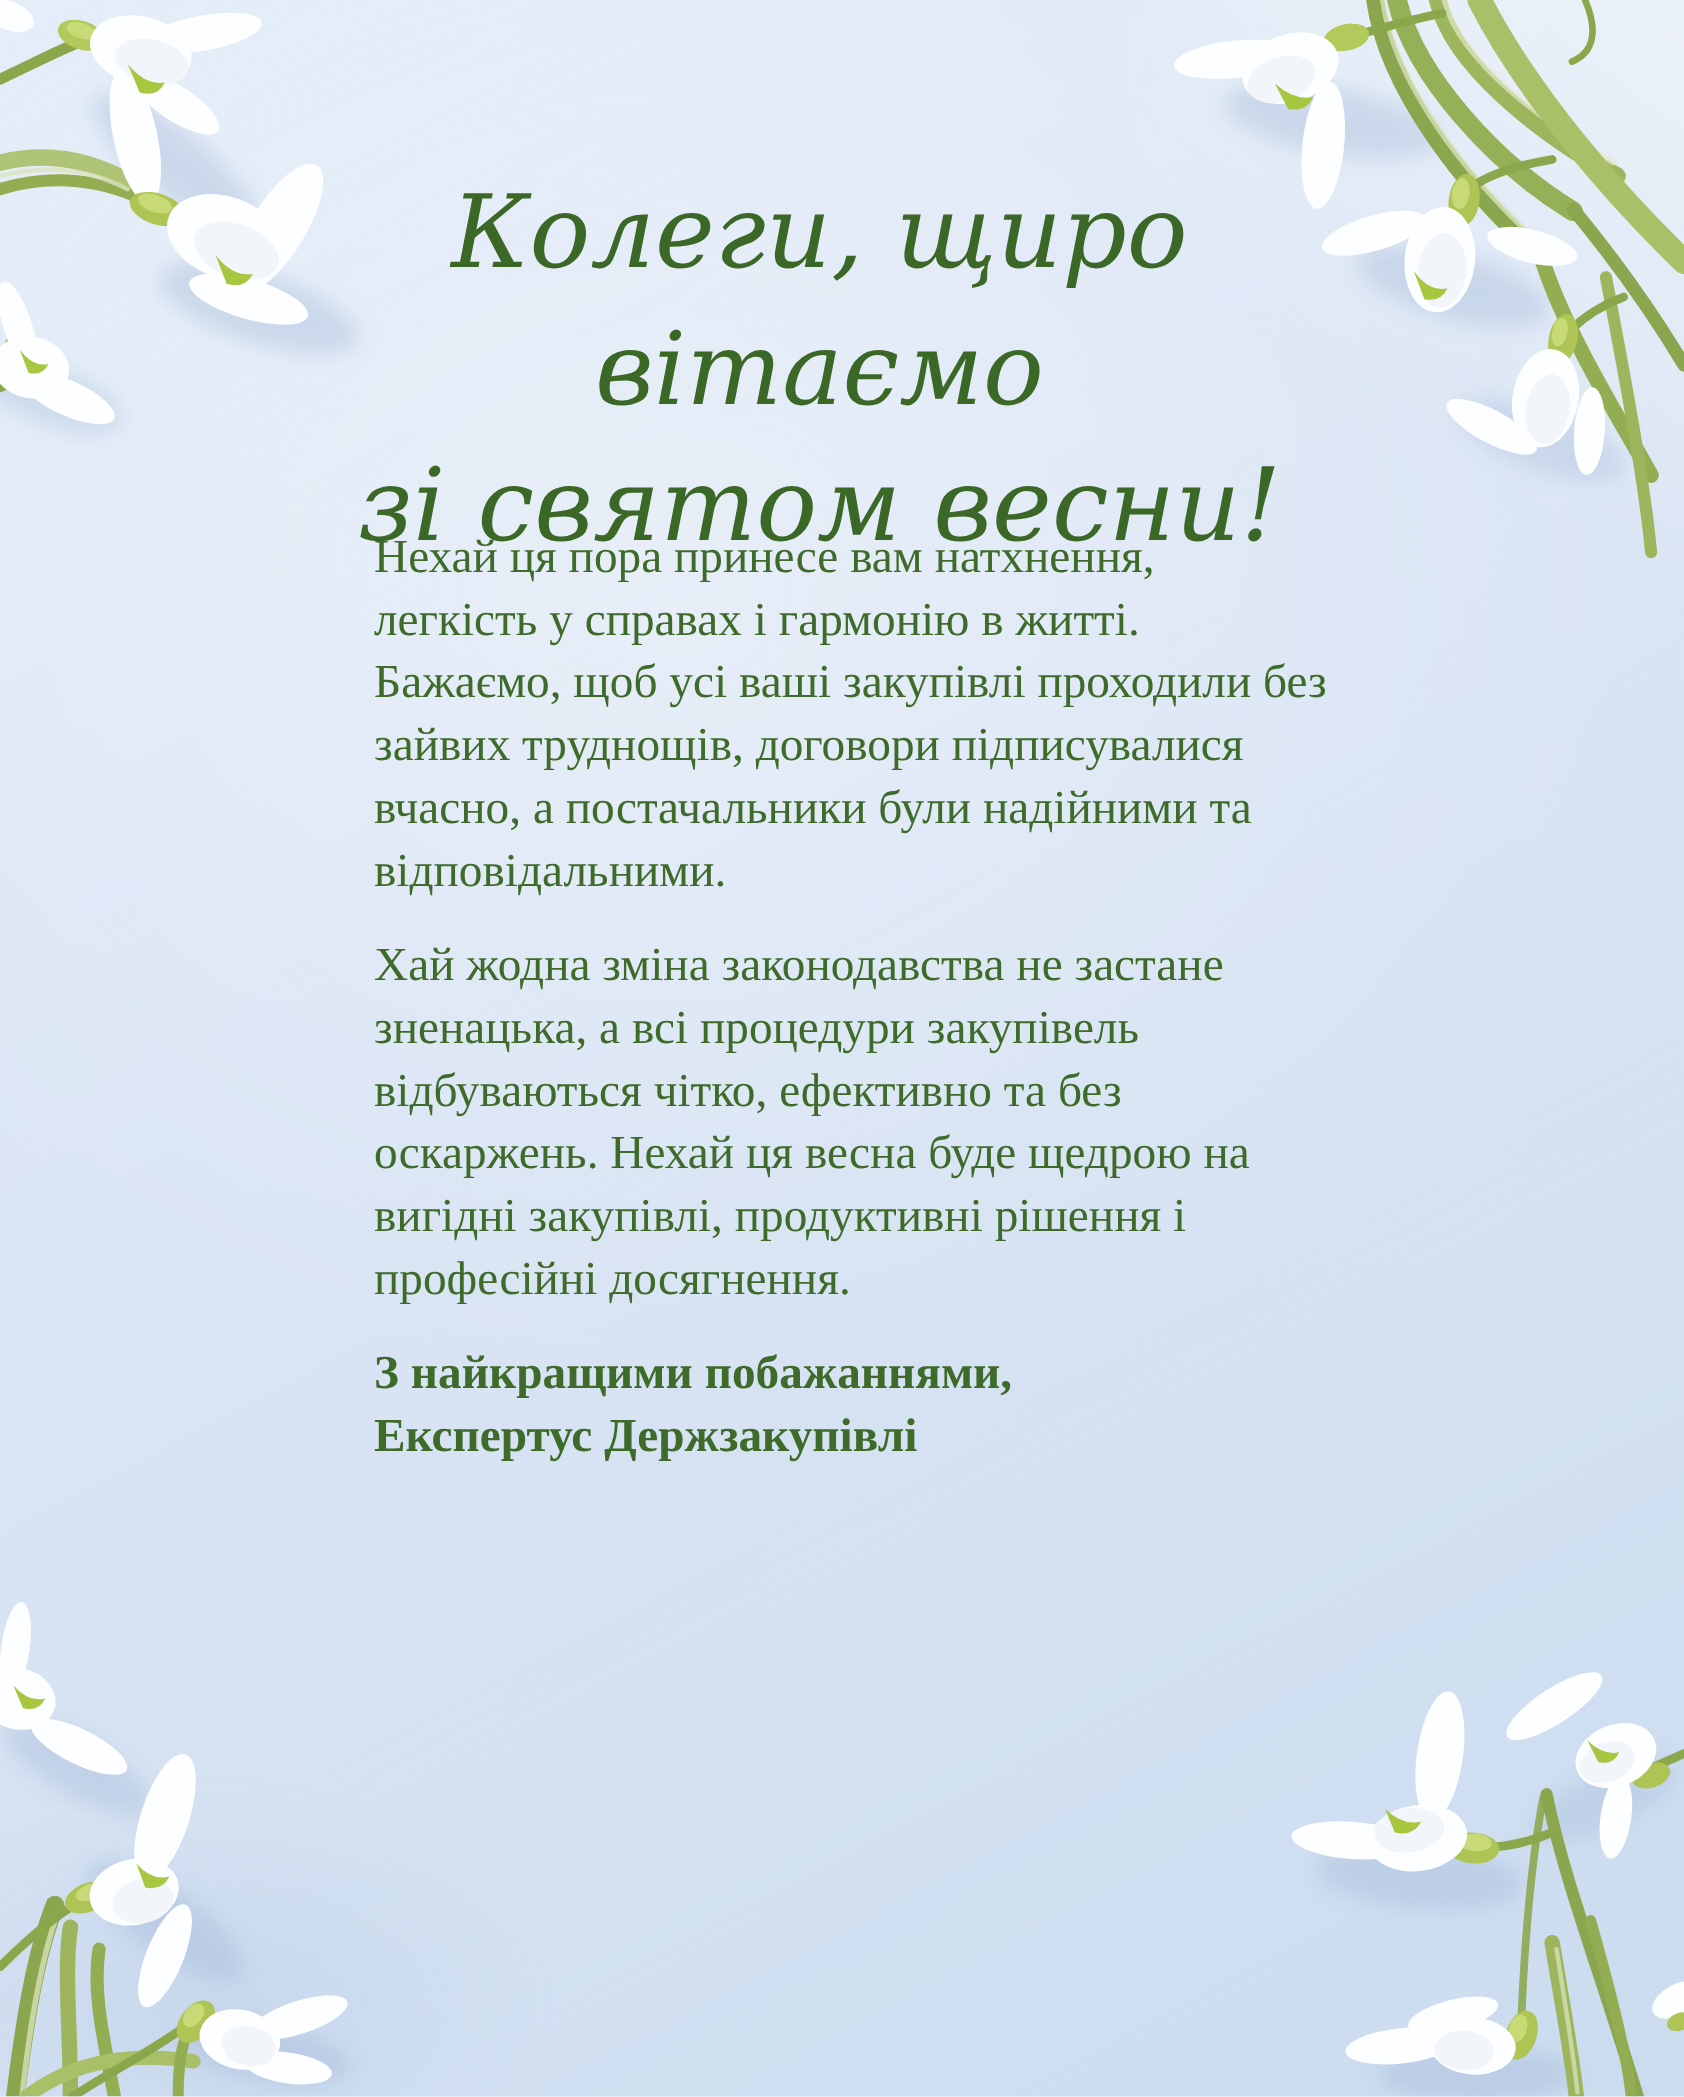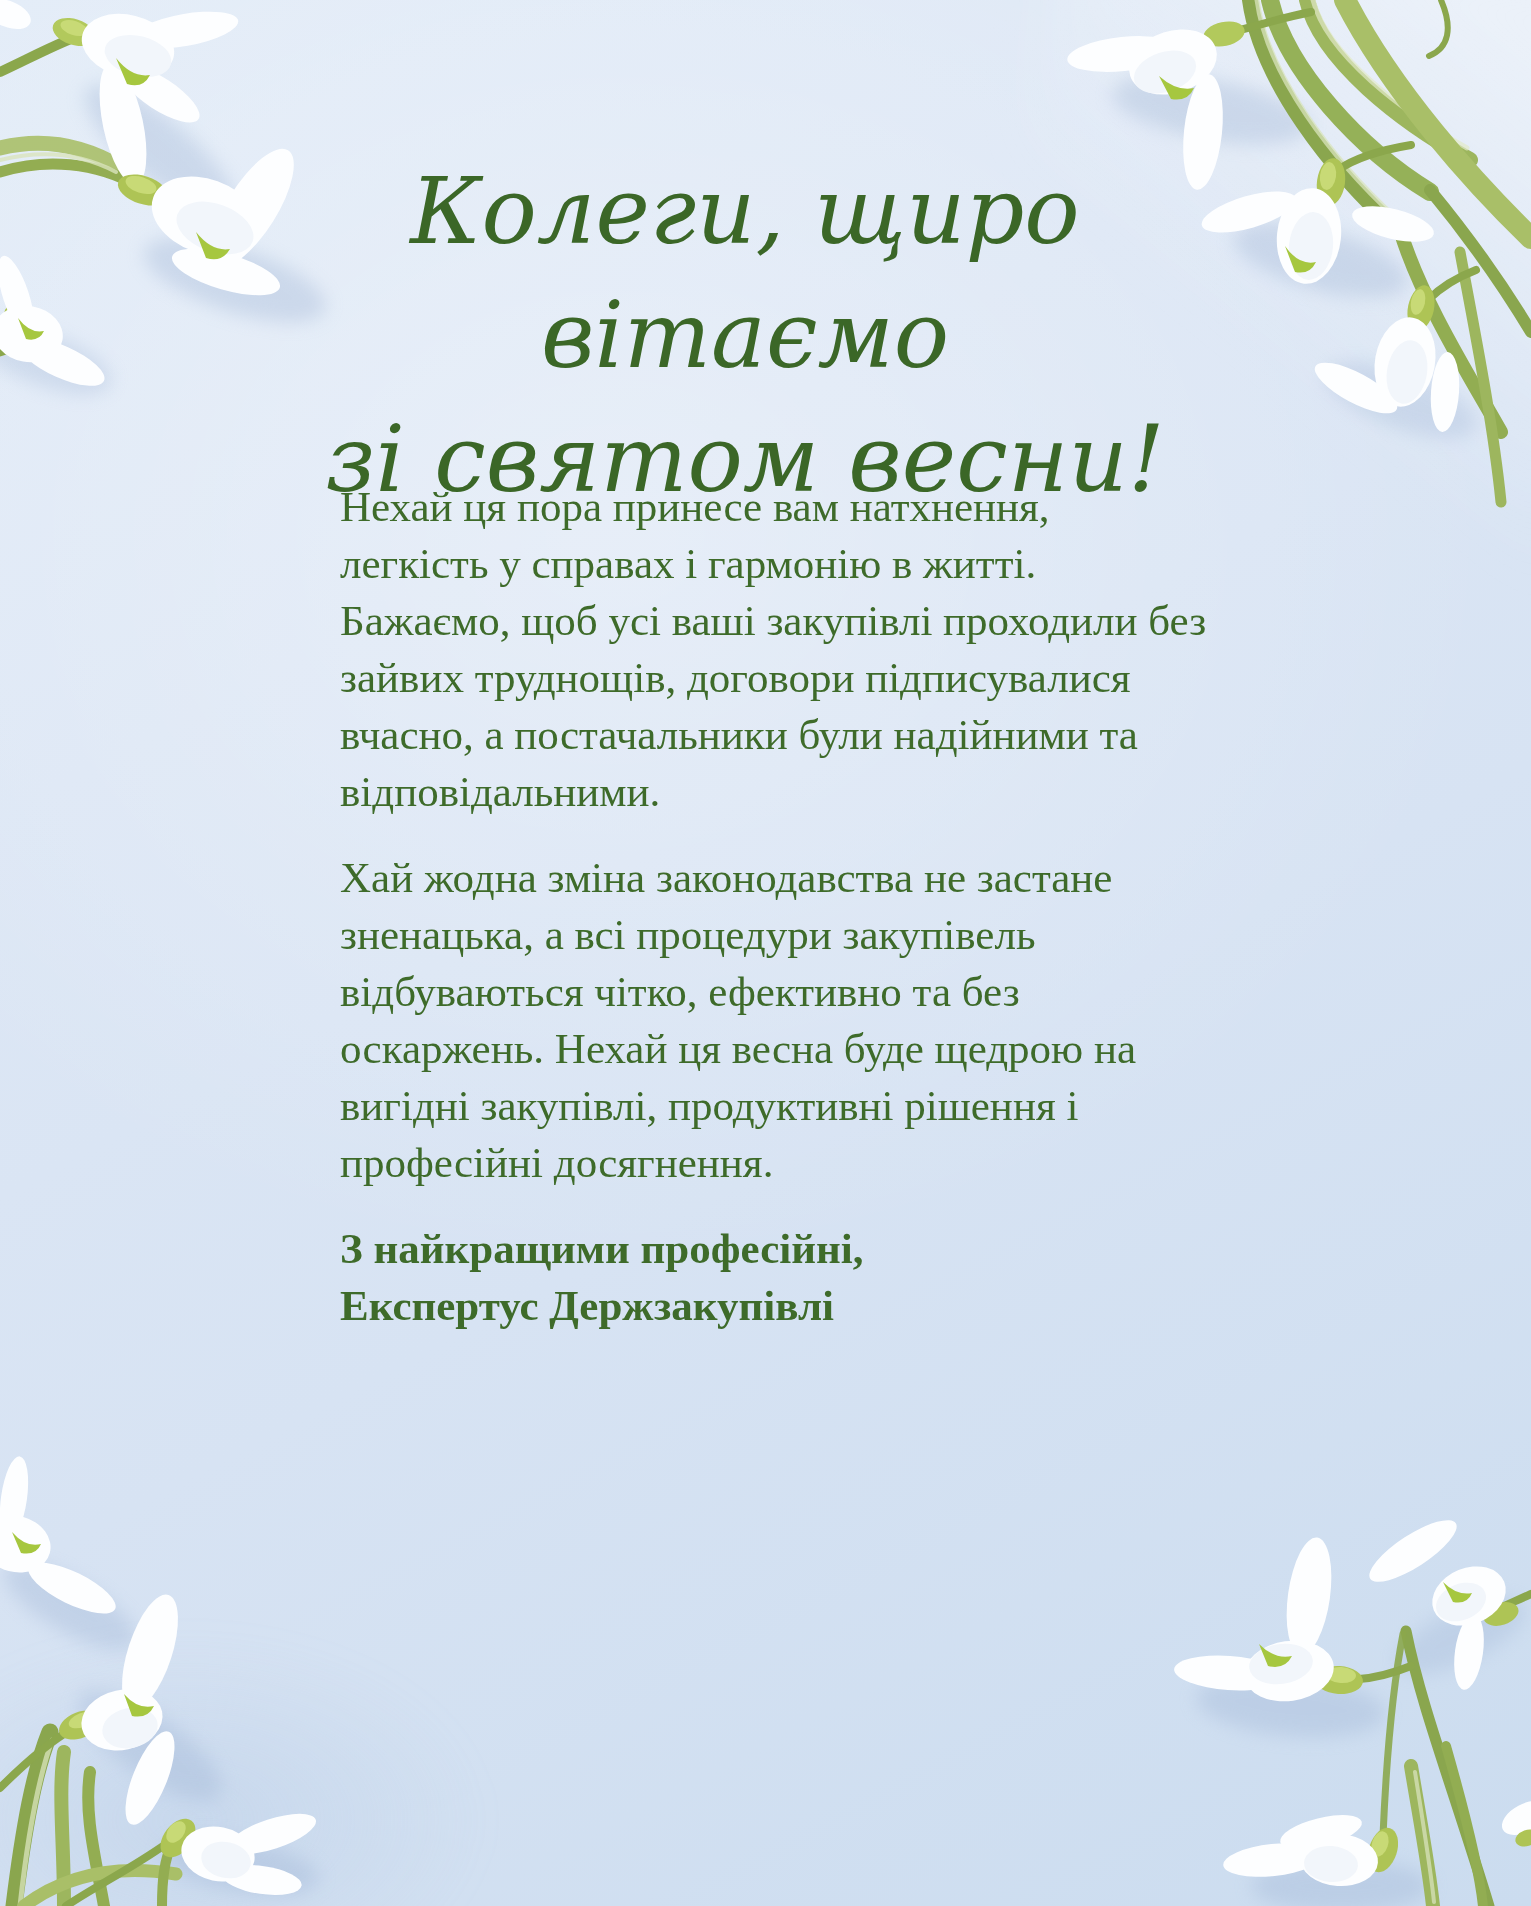--- a/index.html
+++ b/index.html
@@ -273,17 +273,17 @@
 Бажаємо, щоб усі ваші закупівлі проходили без
 зайвих труднощів, договори підписувалися
 вчасно, а постачальники були надійними та
 відповідальними.</p>
     <p>Хай жодна зміна законодавства не застане
 зненацька, а всі процедури закупівель
 відбуваються чітко, ефективно та без
 оскаржень. Нехай ця весна буде щедрою на
 вигідні закупівлі, продуктивні рішення і
 професійні досягнення.</p>
-    <p class="signature">З найкращими професійні,
+    <p class="signature">З найкращими побажаннями,
 Експертус Держзакупівлі</p>
   </div>
 
 </div>
 
 </body></html>

